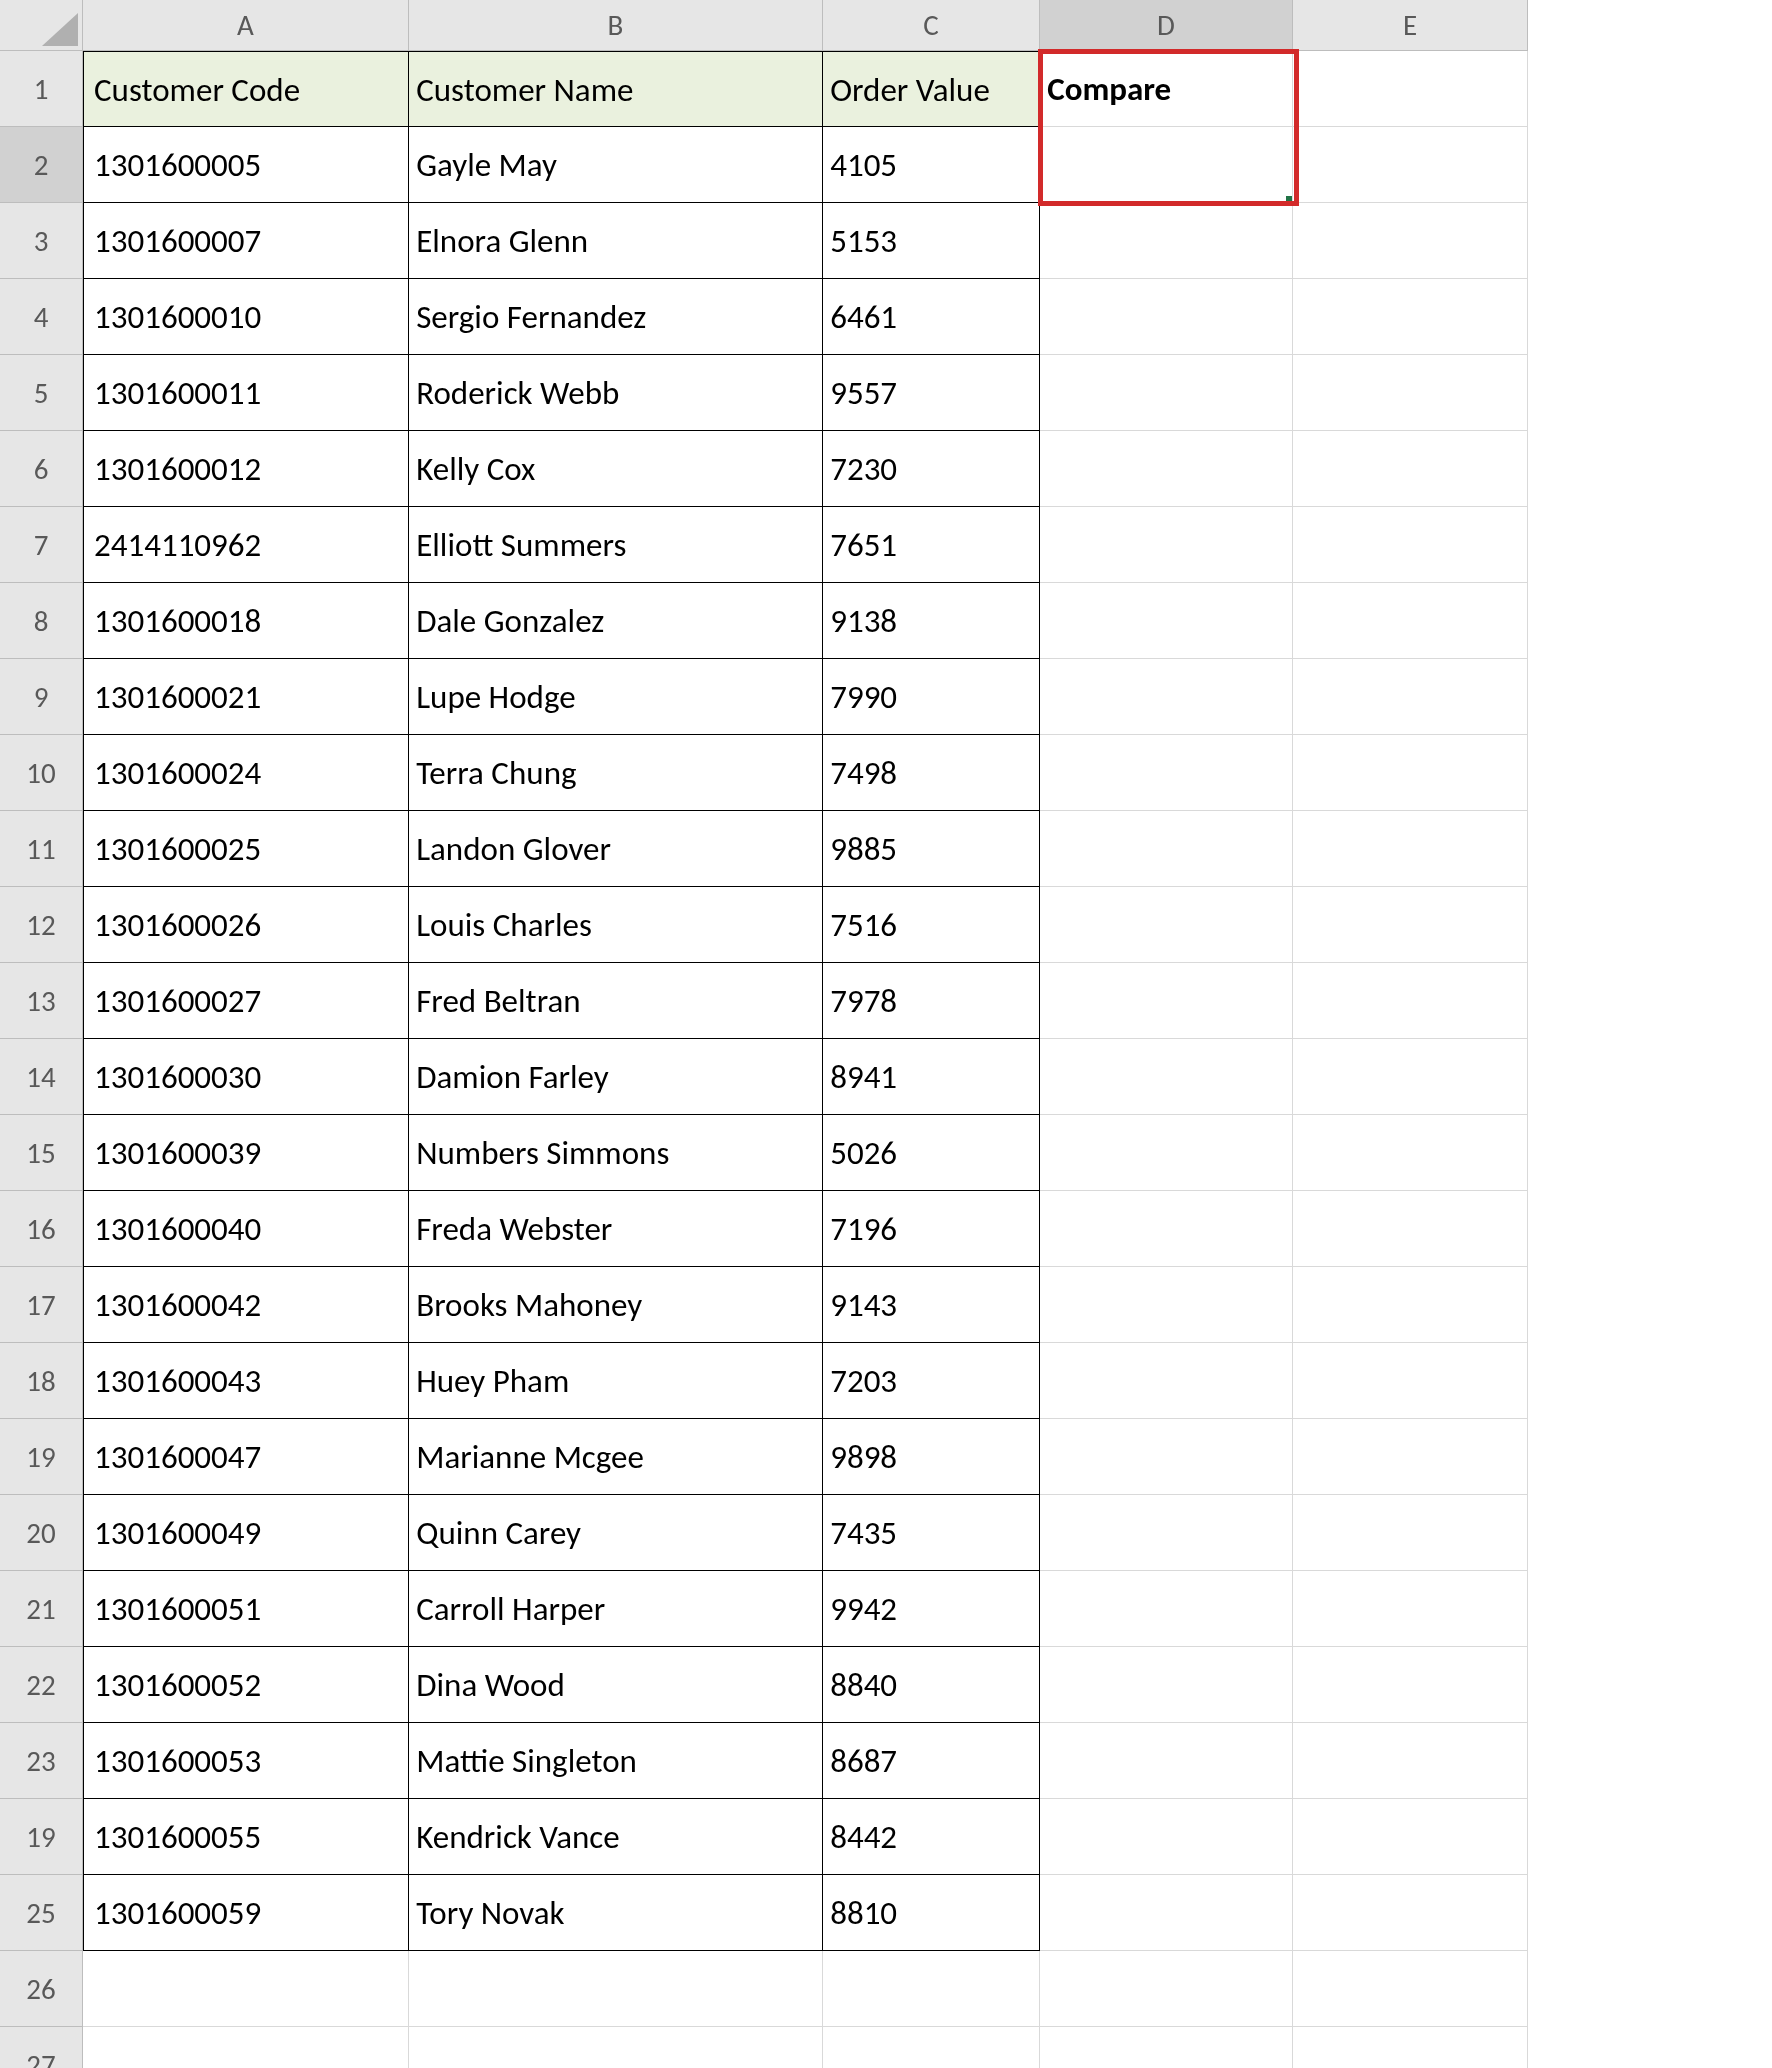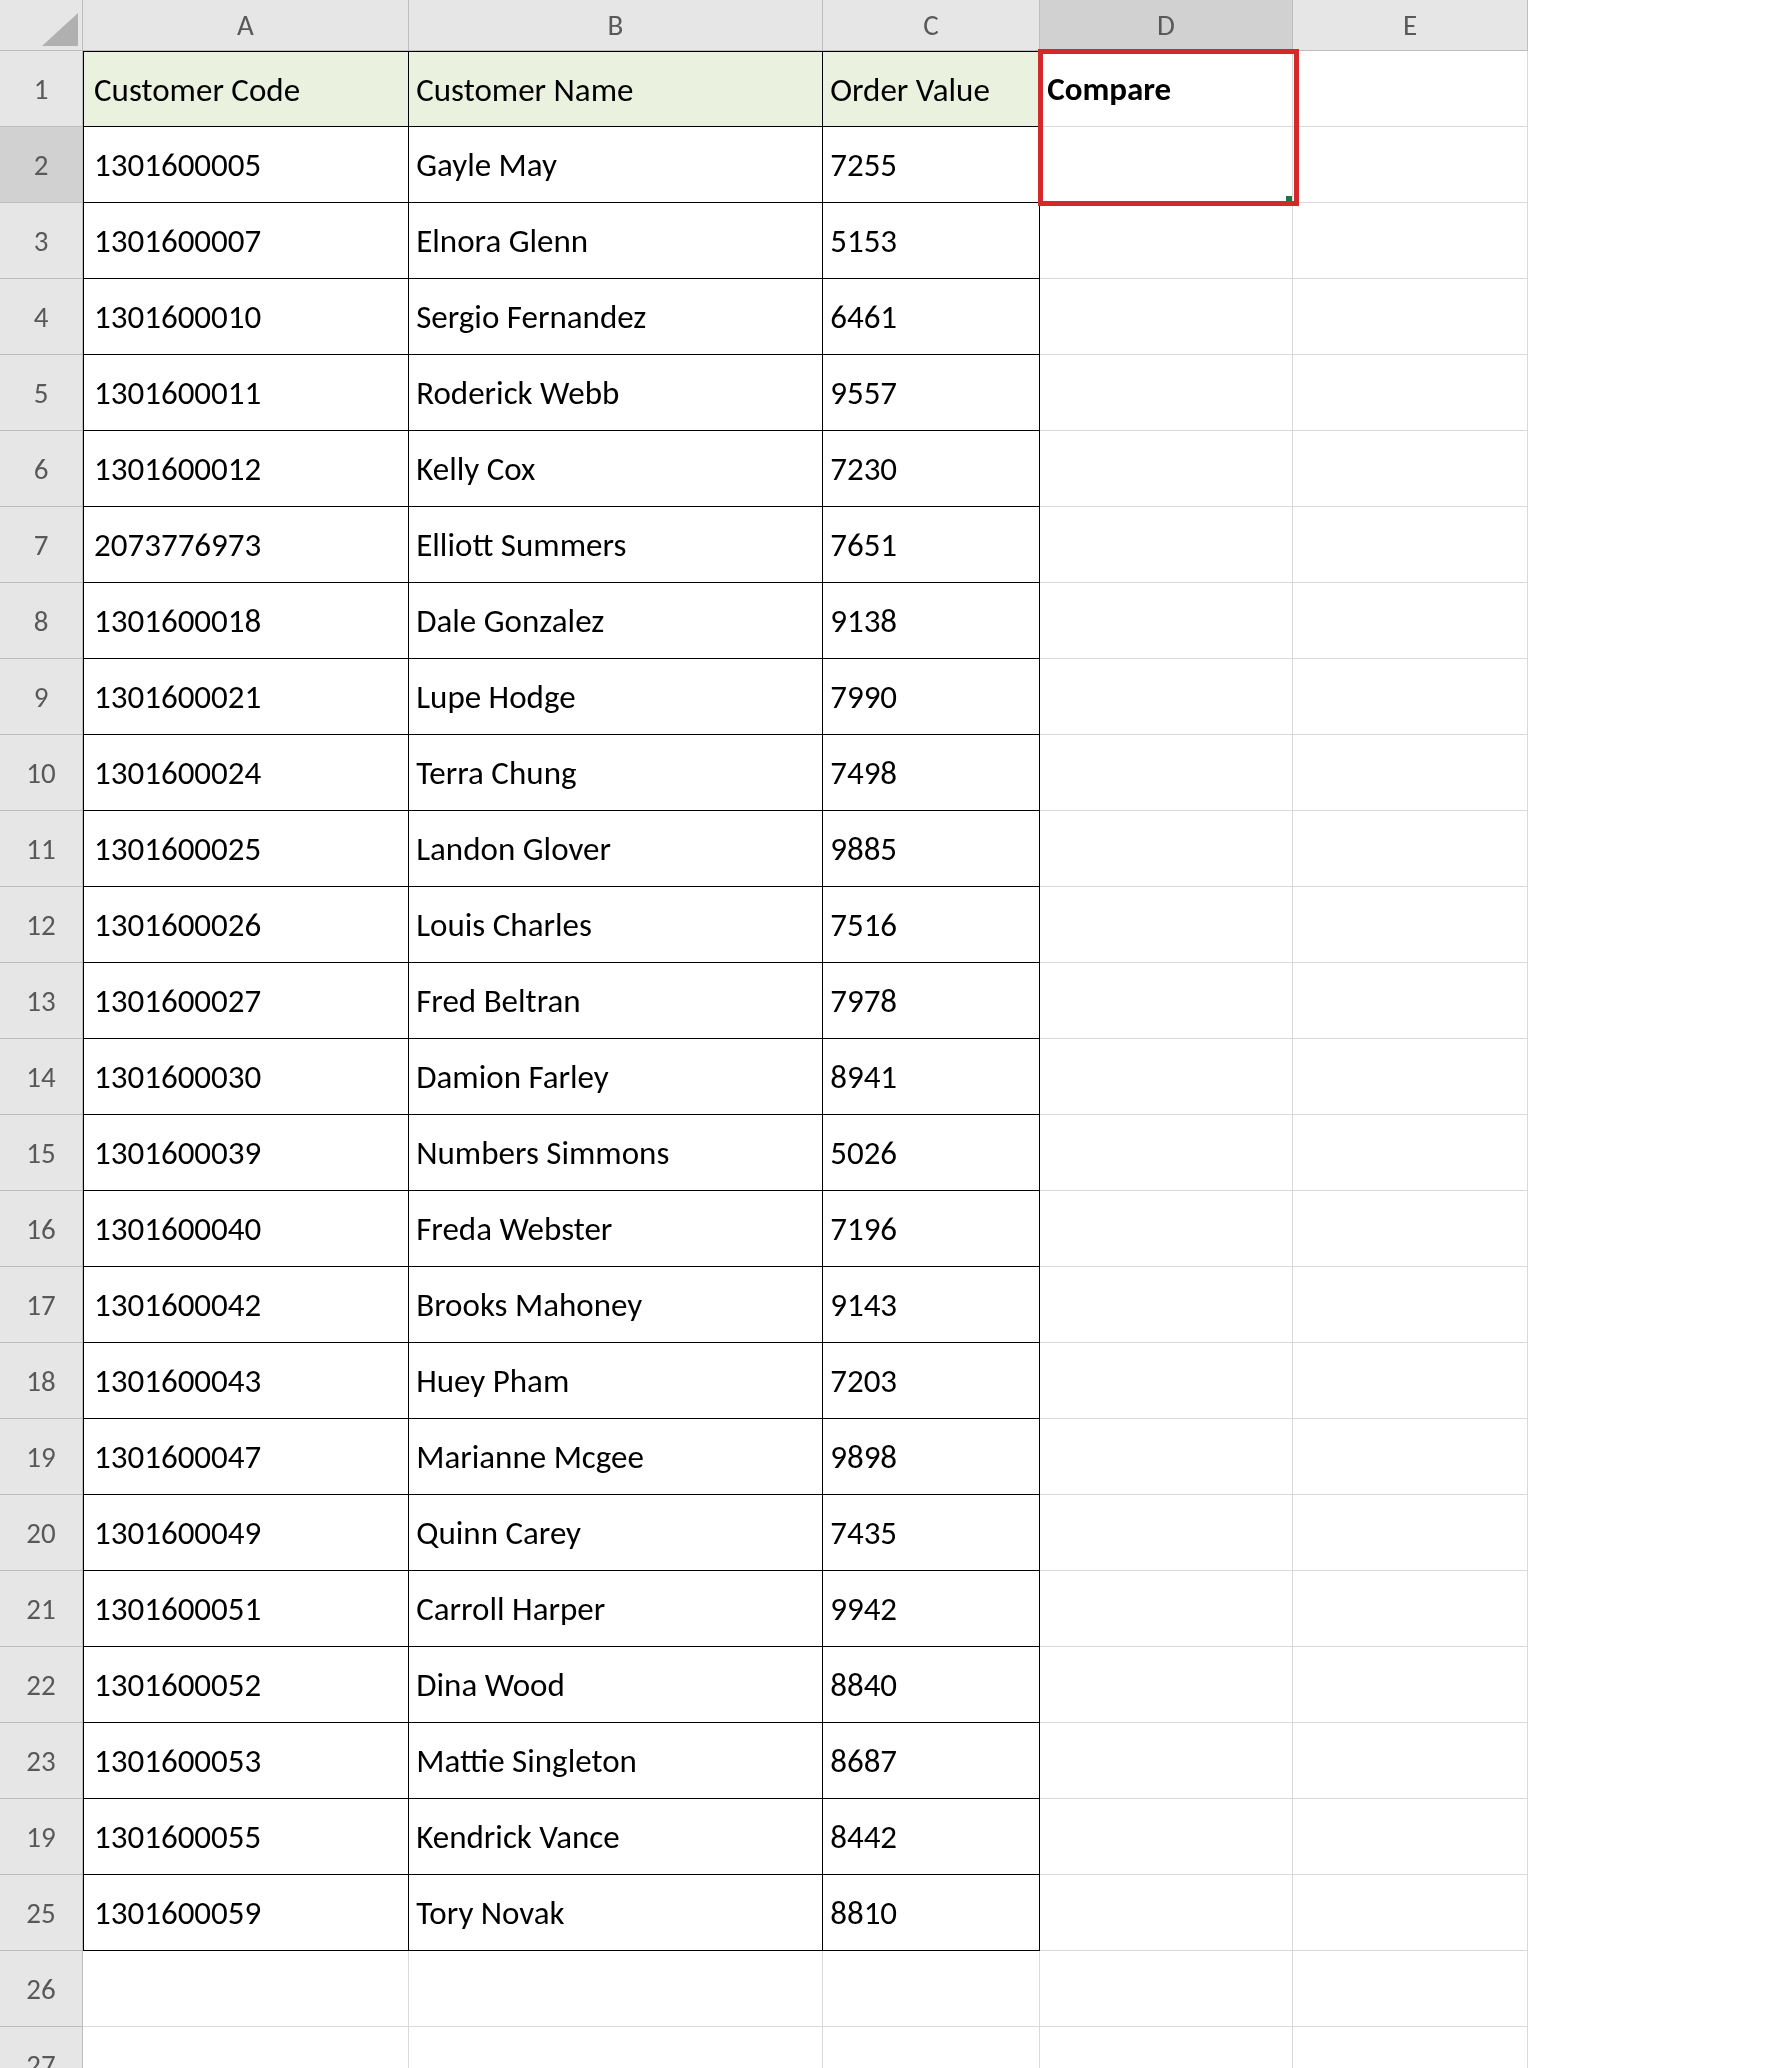--- a/index.html
+++ b/index.html
@@ -135,21 +135,21 @@
       <div class="cell col-header">E</div>
       <div class="cell row-header">1</div>
       <div class="cell table-head databorder left-edge top-edge txt">Customer Code</div>
       <div class="cell table-head databorder top-edge txt">Customer Name</div>
       <div class="cell table-head databorder top-edge num">Order Value</div>
       <div class="cell compare-head txt txt">Compare</div>
       <div class="cell"></div>
       <div class="cell row-header highlight">2</div>
       <div class="cell databorder left-edge num">1301600005</div>
       <div class="cell databorder txt">Gayle May</div>
-      <div class="cell databorder num">7255</div>
+      <div class="cell databorder num">4105</div>
       <div class="cell active-wrap">
         <div class="active-cell-border"></div>
       </div>
       <div class="cell"></div>
       <div class="cell row-header">3</div>
       <div class="cell databorder left-edge num">1301600007</div>
       <div class="cell databorder txt">Elnora Glenn</div>
       <div class="cell databorder num">5153</div>
       <div class="cell"></div>
       <div class="cell"></div>
@@ -165,21 +165,21 @@
       <div class="cell databorder num">9557</div>
       <div class="cell"></div>
       <div class="cell"></div>
       <div class="cell row-header">6</div>
       <div class="cell databorder left-edge num">1301600012</div>
       <div class="cell databorder txt">Kelly Cox</div>
       <div class="cell databorder num">7230</div>
       <div class="cell"></div>
       <div class="cell"></div>
       <div class="cell row-header">7</div>
-      <div class="cell databorder left-edge num">2073776973</div>
+      <div class="cell databorder left-edge num">2414110962</div>
       <div class="cell databorder txt">Elliott Summers</div>
       <div class="cell databorder num">7651</div>
       <div class="cell"></div>
       <div class="cell"></div>
       <div class="cell row-header">8</div>
       <div class="cell databorder left-edge num">1301600018</div>
       <div class="cell databorder txt">Dale Gonzalez</div>
       <div class="cell databorder num">9138</div>
       <div class="cell"></div>
       <div class="cell"></div>

